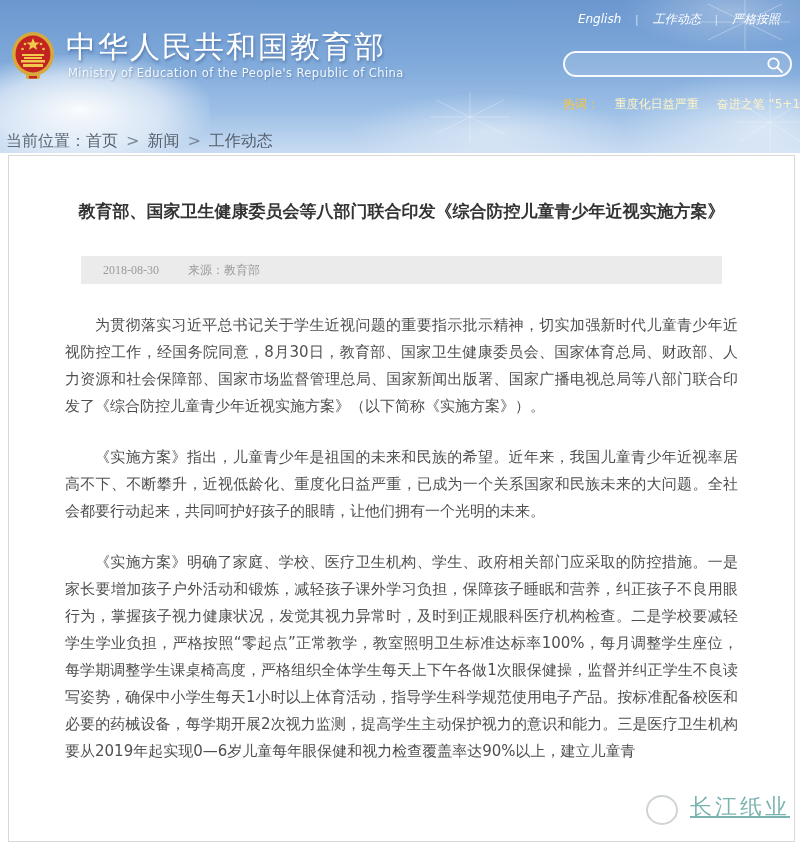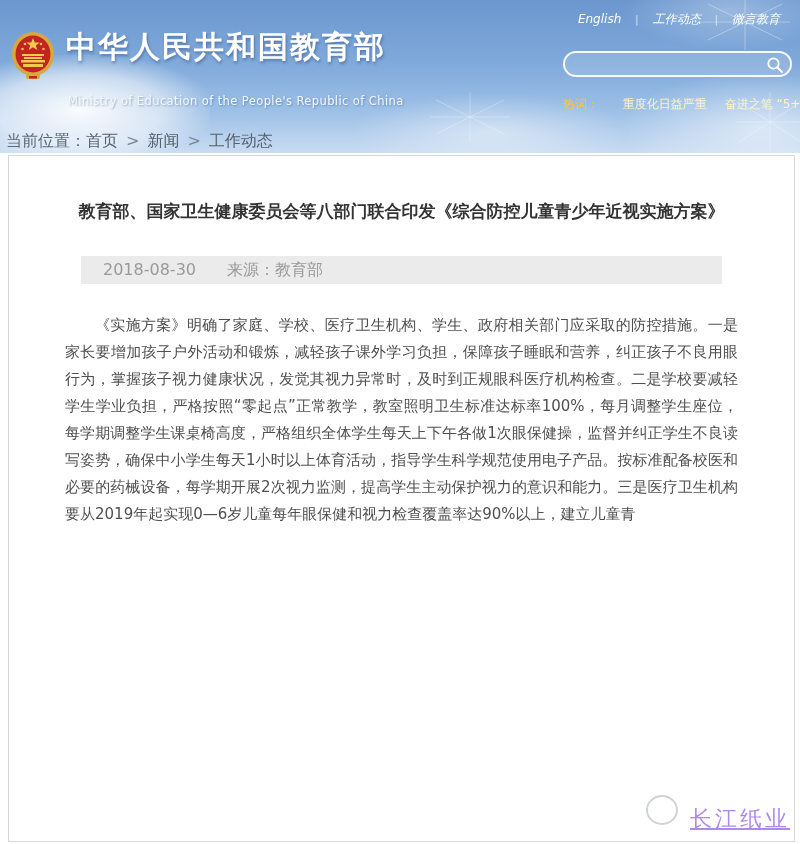--- a/index.html
+++ b/index.html
@@ -20,60 +20,60 @@
   .cloud-4 { left:620px; top:-30px; width:220px; height:80px;
     background:radial-gradient(ellipse,rgba(255,255,255,.30) 0%,rgba(255,255,255,0) 70%); }
   .sparkle { position:absolute; opacity:.55; pointer-events:none; }
 
   .top-links { position:absolute; top:11px; right:20px; font-size:12px; color:#fff; white-space:nowrap; }
   .top-links a { color:#fefefe; text-decoration:none; cursor:pointer;font-style:italic; }
   .top-links .sep { color:rgba(255,255,255,.65); margin:0 10px; font-size:11px; }
 
   .emblem { position:absolute; left:10px; top:30px; }
 
-  .site-title { position:absolute; left:66px; top:27px; font-size:30px; font-weight:bold;
+  .site-title { position:absolute; left:66px; top:27px; font-size:30px; font-weight:normal;
     color:#ffffff; letter-spacing:2px; white-space:nowrap;
     text-shadow:1px 2px 3px rgba(35,65,115,.45); }
   .site-sub { position:absolute; left:68px; top:66px; font-size:11.5px; color:#f3f8fd;
-    letter-spacing:.4px; white-space:nowrap; text-shadow:1px 1px 2px rgba(35,65,115,.4);margin-top:28px; }
+    letter-spacing:.4px; white-space:nowrap; text-shadow:1px 1px 2px rgba(35,65,115,.4); }
 
   .search-box { position:absolute; left:563px; top:51px; width:229px; height:26px;
     border:2px solid rgba(255,255,255,.92); border-radius:14px;
     background:rgba(255,255,255,.13); }
   .search-box input { position:absolute; left:10px; top:1px; width:185px; height:20px;
     border:none; outline:none; background:transparent; color:#fff; font-size:13px; }
   .search-icon { position:absolute; right:5px; top:2px; cursor:pointer; }
 
   .hotwords { position:absolute; left:563px; top:96px; font-size:12px; white-space:nowrap; }
-  .hotwords .hot-label { color:#ffc634; margin-right:20px;text-align:center; }
+  .hotwords .hot-label { color:#ffc634; margin-right:12px;text-align:center; }
   .hotwords a { color:#fdf4c8; text-decoration:none; margin-right:14px; cursor:pointer; }
 
   
   .breadcrumb { position:absolute; left:6px; top:131px; font-size:16px; color:#5d6977; white-space:nowrap; }
   .breadcrumb a { color:#55616e; text-decoration:none; cursor:pointer; }
   .breadcrumb .bc-sep { color:#7c8896; margin:0 8px; }
 
   
   .panel { position:absolute; left:8px; top:155px; width:787px; height:687px;
     background:#ffffff; border:1px solid #d8d8d8; overflow:hidden; }
   .article { padding:0 56px; }
   .article-title { margin-top:42px; text-align:center; font-size:17px; font-weight:bold;
     color:#333333; line-height:26px; }
   .meta-bar { margin:32px 16px 0; background:#ebebeb; height:28px; line-height:28px;
-    font-size:16px; color:#9a9a9a; padding-left:22px; }
+    font-size:12px; color:#9a9a9a; padding-left:22px;font-family:Liberation Serif, serif; }
   .meta-bar .meta-date { margin-right:26px; }
   .article-body { margin-top:28px; }
   .article-body p { font-size:15px; color:#4f4f4f; line-height:27px; text-align:justify;
     text-indent:2em; margin-bottom:24px; }
 
   
   .watermark { position:absolute; left:646px; top:790px; opacity:.55; pointer-events:none; }
   .wm-circle { position:absolute; left:0; top:5px; width:32px; height:30px;
     border:2px solid #aab0b6; border-radius:50%; }
-  .wm-text { position:absolute; left:44px; top:14px; font-size:22px; color:#6d28d9;
+  .wm-text { position:absolute; left:44px; top:2px; font-size:22px; color:#0f766e;
     letter-spacing:3px; white-space:nowrap; text-decoration:underline; }
 </style>
 </head>
 <body>
 
 <div class="banner">
   <div class="cloud cloud-1"></div>
   <div class="cloud cloud-2"></div>
   <div class="cloud cloud-3"></div>
   <div class="cloud cloud-4"></div>
@@ -101,21 +101,21 @@
       <line x1="4" y1="50" x2="66" y2="10"></line>
         <line x1="0" y1="30" x2="70" y2="30"></line>
     </g>
   </svg>
 
   <div class="top-links">
     <a>English</a>
     <span class="sep">|</span>
     <a>工作动态</a>
     <span class="sep">|</span>
-    <a>微言教育</a>
+    <a>严格按照</a>
   </div>
 
   <svg class="emblem" width="46" height="54" viewBox="0 0 46 54">
     <ellipse cx="23" cy="24" rx="21" ry="22" fill="#d7a93c"></ellipse>
     <ellipse cx="23" cy="24" rx="17.5" ry="18.5" fill="#c42421"></ellipse>
     <polygon points="23,8 24.8,12.6 29.6,12.6 25.8,15.5 27.3,20 23,17.2 18.7,20 20.2,15.5 16.4,12.6 21.2,12.6" fill="#f2c94c"></polygon>
     <circle cx="15" cy="14" r="1.3" fill="#f2c94c"></circle>
     <circle cx="31" cy="14" r="1.3" fill="#f2c94c"></circle>
     <circle cx="12.5" cy="19" r="1.3" fill="#f2c94c"></circle>
     <circle cx="33.5" cy="19" r="1.3" fill="#f2c94c"></circle>
@@ -150,20 +150,22 @@
 </div>
 
 <div class="panel">
   <div class="article">
     <h1 class="article-title">教育部、国家卫生健康委员会等八部门联合印发《综合防控儿童青少年近视实施方案》</h1>
     <div class="meta-bar">
       <span class="meta-date">2018-08-30</span>
       <span>来源：</span><span>教育部</span>
     </div>
     <div class="article-body">
+      <p>为贯彻落实习近平总书记关于学生近视问题的重要指示批示精神，切实加强新时代儿童青少年近视防控工作，经国务院同意，8月30日，教育部、国家卫生健康委员会、国家体育总局、财政部、人力资源和社会保障部、国家市场监督管理总局、国家新闻出版署、国家广播电视总局等八部门联合印发了《综合防控儿童青少年近视实施方案》（以下简称《实施方案》）。</p>
+      <p>《实施方案》指出，儿童青少年是祖国的未来和民族的希望。近年来，我国儿童青少年近视率居高不下、不断攀升，近视低龄化、重度化日益严重，已成为一个关系国家和民族未来的大问题。全社会都要行动起来，共同呵护好孩子的眼睛，让他们拥有一个光明的未来。</p>
       <p>《实施方案》明确了家庭、学校、医疗卫生机构、学生、政府相关部门应采取的防控措施。一是家长要增加孩子户外活动和锻炼，减轻孩子课外学习负担，保障孩子睡眠和营养，纠正孩子不良用眼行为，掌握孩子视力健康状况，发觉其视力异常时，及时到正规眼科医疗机构检查。二是学校要减轻学生学业负担，严格按照“零起点”正常教学，教室照明卫生标准达标率100%，每月调整学生座位，每学期调整学生课桌椅高度，严格组织全体学生每天上下午各做1次眼保健操，监督并纠正学生不良读写姿势，确保中小学生每天1小时以上体育活动，指导学生科学规范使用电子产品。按标准配备校医和必要的药械设备，每学期开展2次视力监测，提高学生主动保护视力的意识和能力。三是医疗卫生机构要从2019年起实现0—6岁儿童每年眼保健和视力检查覆盖率达90%以上，建立儿童青</p>
     </div>
   </div>
 </div>
 
 <div class="watermark">
   <div class="wm-circle"></div>
   <span class="wm-text">长江纸业</span>
 </div>
 

